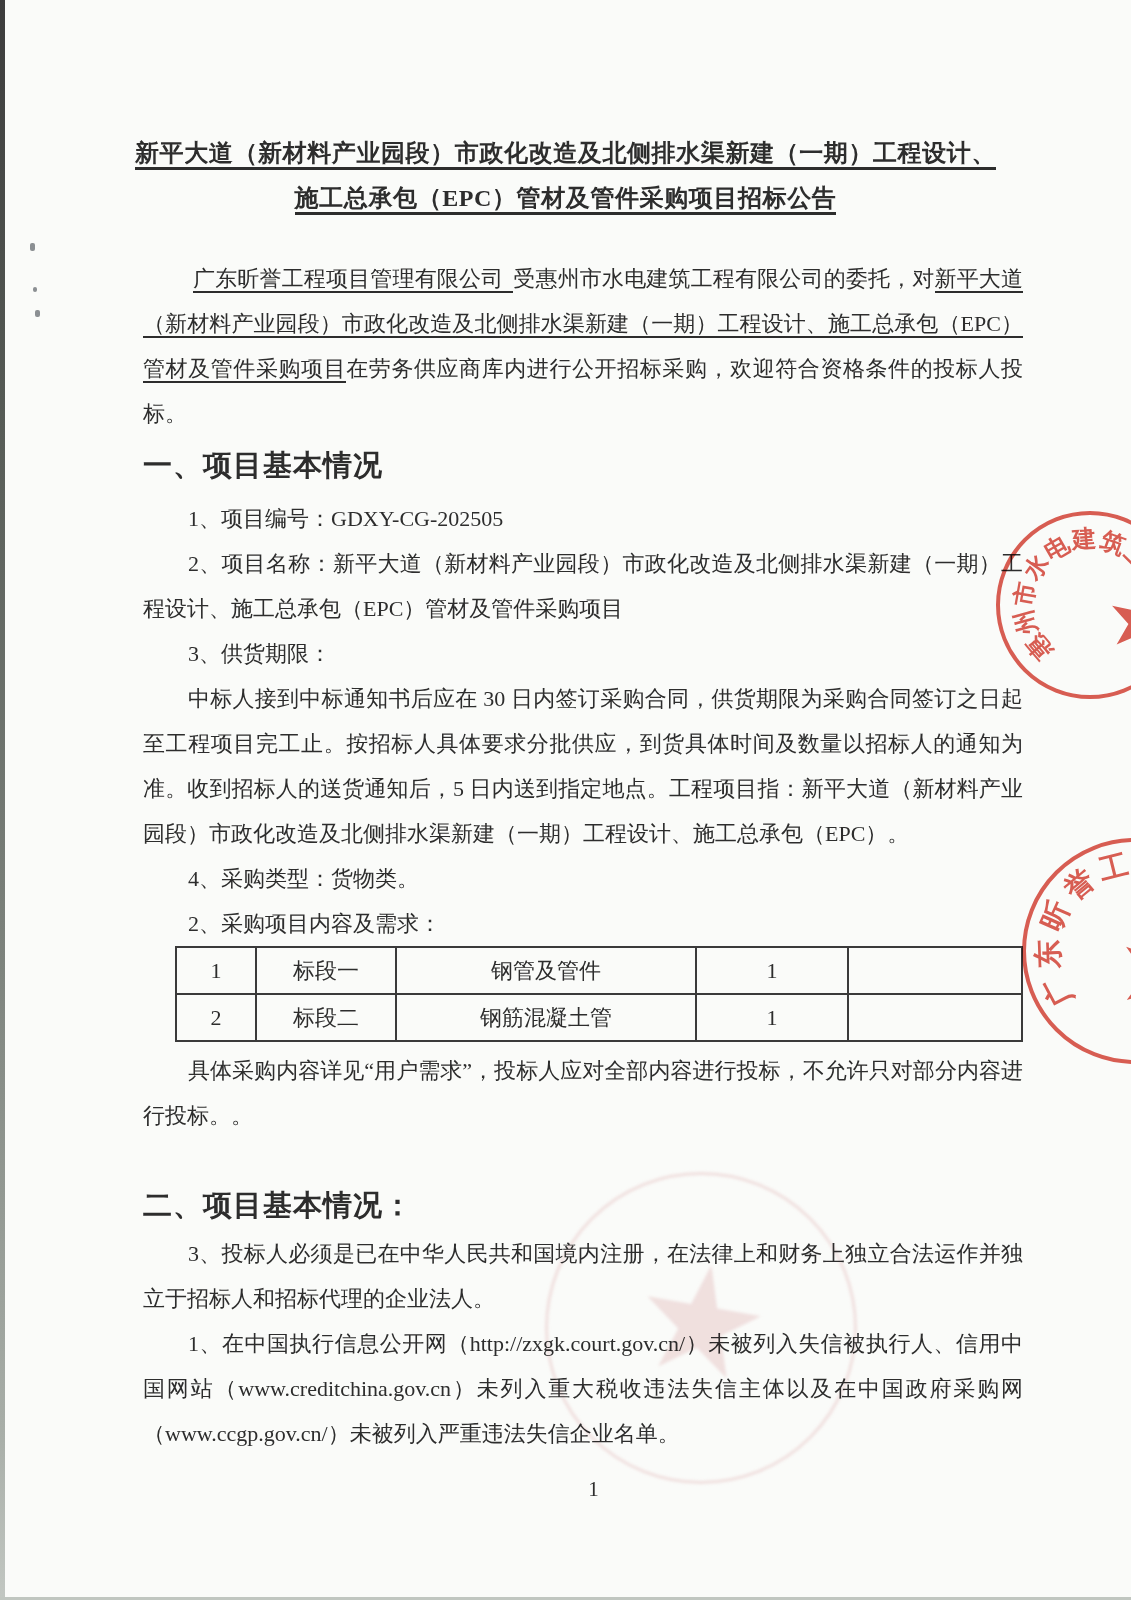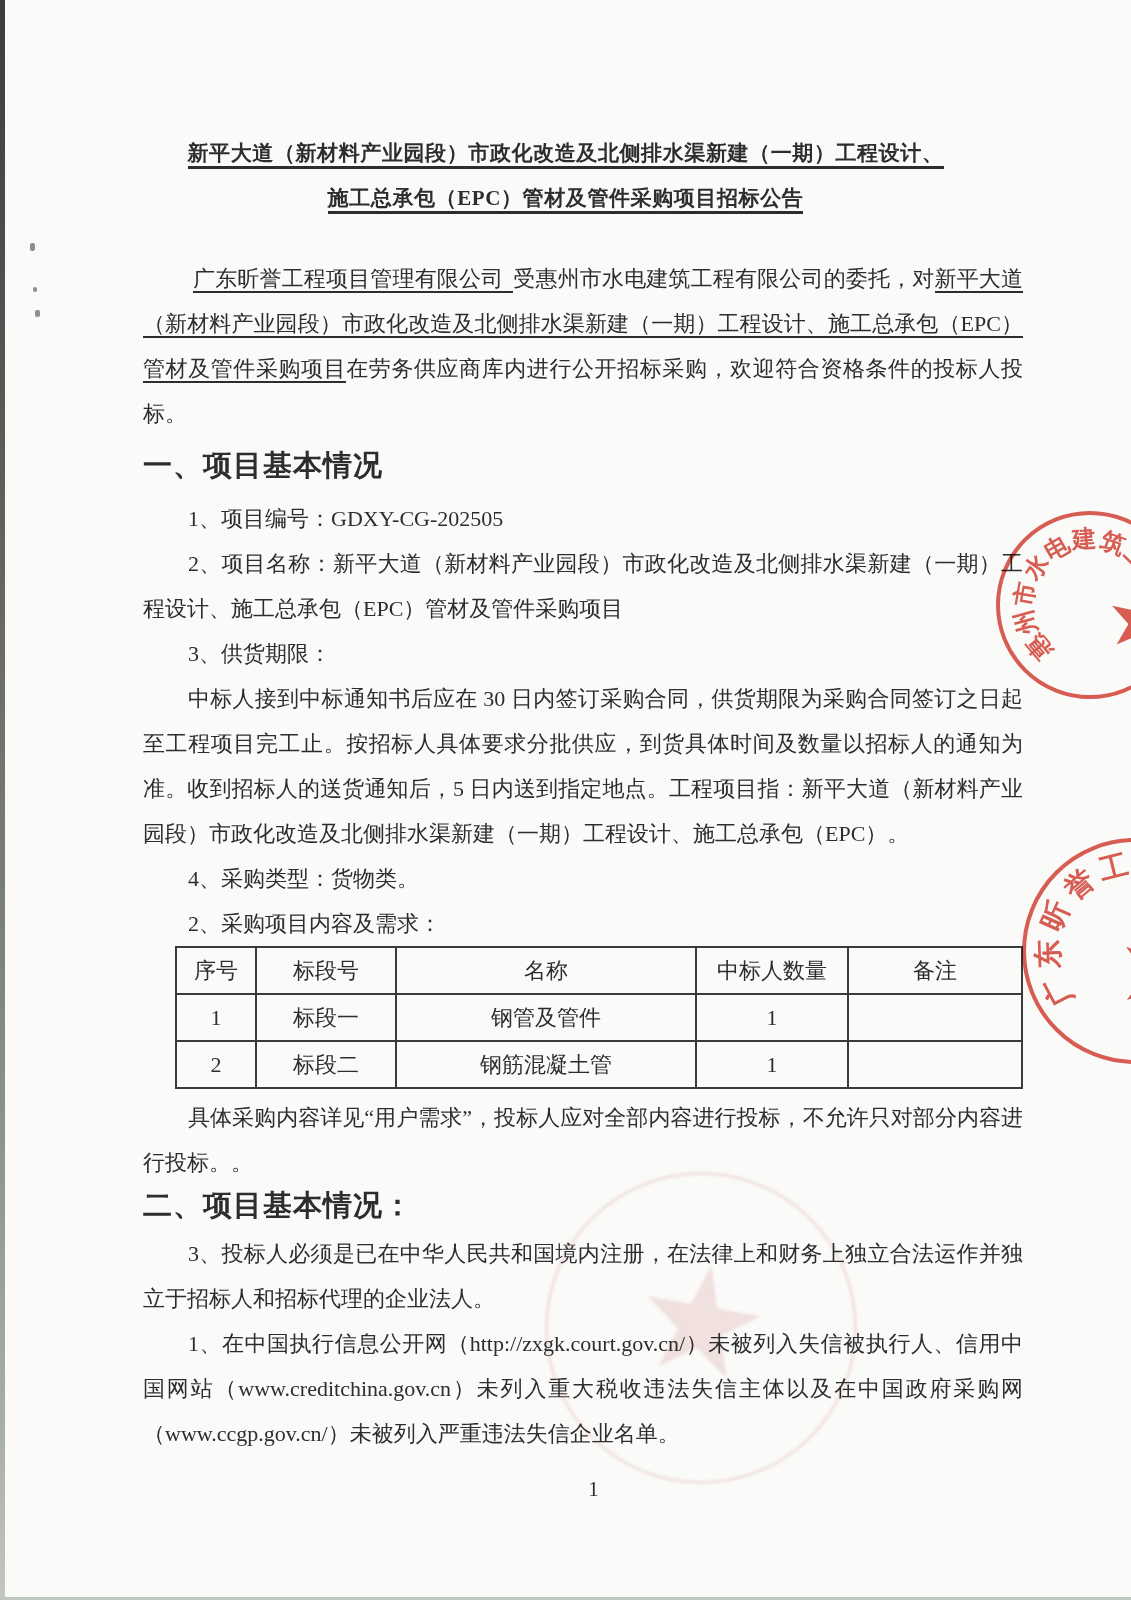--- a/index.html
+++ b/index.html
@@ -10,21 +10,21 @@
     font-family:"Liberation Serif","DejaVu Serif",serif;
     color:#2d2d2d;
   }
   
   .edge-left { position:absolute; left:0; top:0; width:5px; height:1600px;
     background:linear-gradient(180deg,#3c3c3c 0%,#555a55 25%,#7d837d 60%,#a9afa9 90%,#c2c7c2 100%); }
   .edge-bottom { position:absolute; left:0; bottom:0; width:100%; height:3px; background:#c0c6c0; }
   .speck { position:absolute; background:#8b8f93; border-radius:2px; }
   
   .title { position:absolute; top:131px; left:55px; right:55px; text-align:center;
-    font-size:21px; font-weight:bold; line-height:45px; letter-spacing:0.6px; }
+    font-size:24px; font-weight:bold; line-height:45px; letter-spacing:0.6px; }
   .u-t { border-bottom:3px solid #2d2d2d; padding-bottom:1px; }
   
   .flow { position:absolute; left:143px; width:880px; font-size:22px; line-height:45px;
     text-align:justify; }
   #intro { top:256px; }
   #intro p { text-indent:50px; }
   .ind { text-indent:45px; }
   .u { border-bottom:2px solid #2d2d2d;margin-top:6px; }
   .sp { padding-right:10px; }
   .h1 { position:absolute; left:143px; font-size:29px; font-weight:bold; line-height:46px;
@@ -92,27 +92,20 @@
 
     <table class="lots">
       <colgroup>
           <col class="c1">
           <col class="c2">
           <col class="c3">
           <col class="c4">
           <col class="c5">
         </colgroup>
       <tbody>
-          <tr>
-        <th>序号</th>
-        <th>标段号</th>
-        <th>名称</th>
-        <th>中标人数量</th>
-        <th>备注</th>
-      </tr>
       <tr>
         <td>1</td>
         <td>标段一</td>
         <td>钢管及管件</td>
         <td>1</td>
         <td></td>
       </tr>
       <tr>
         <td>2</td>
         <td>标段二</td>

